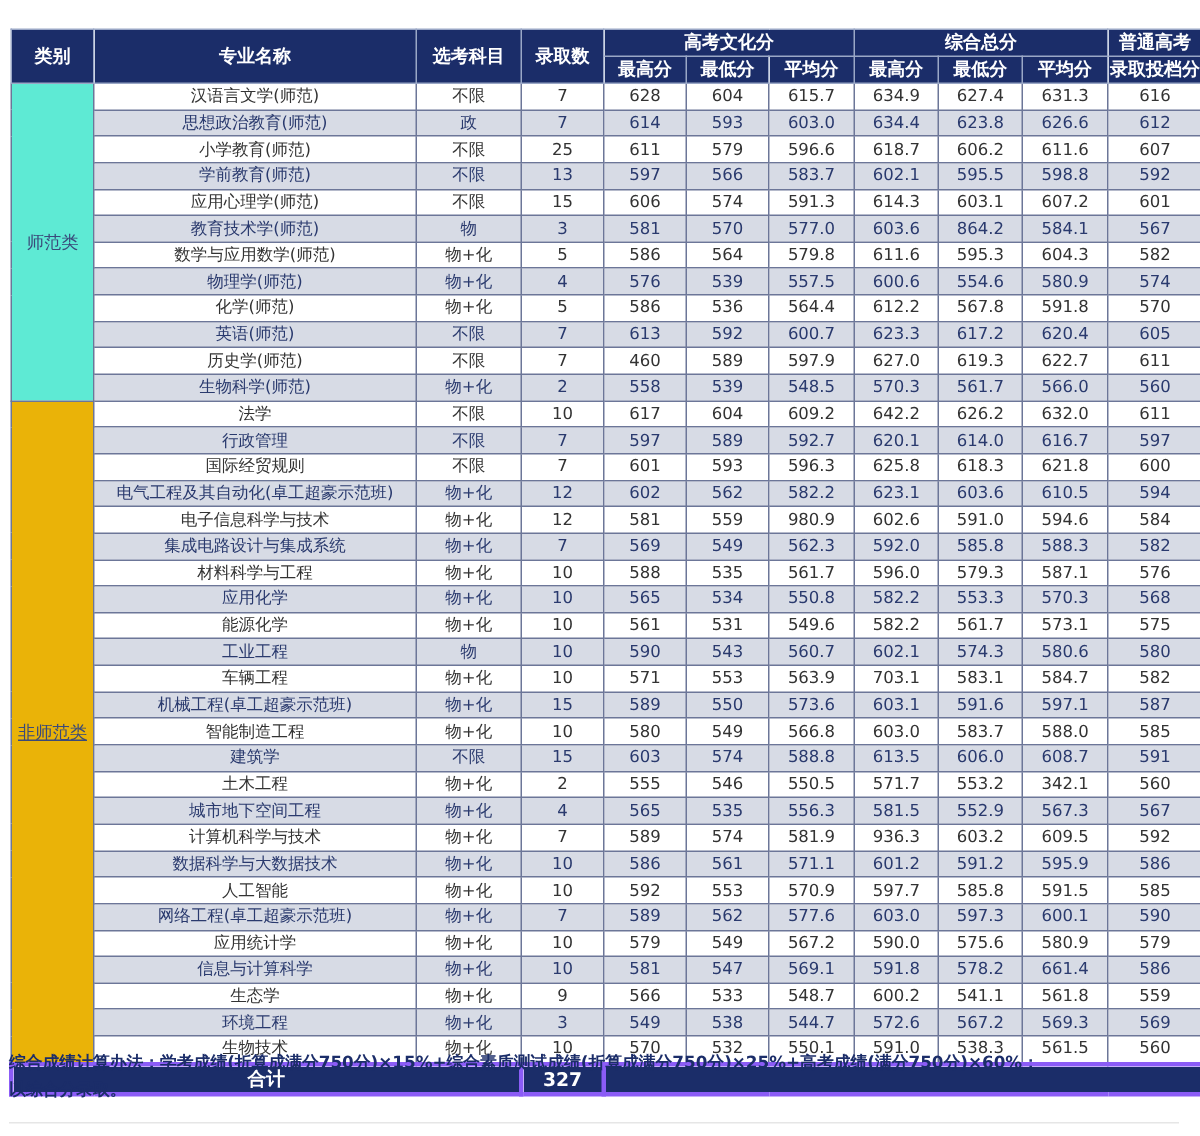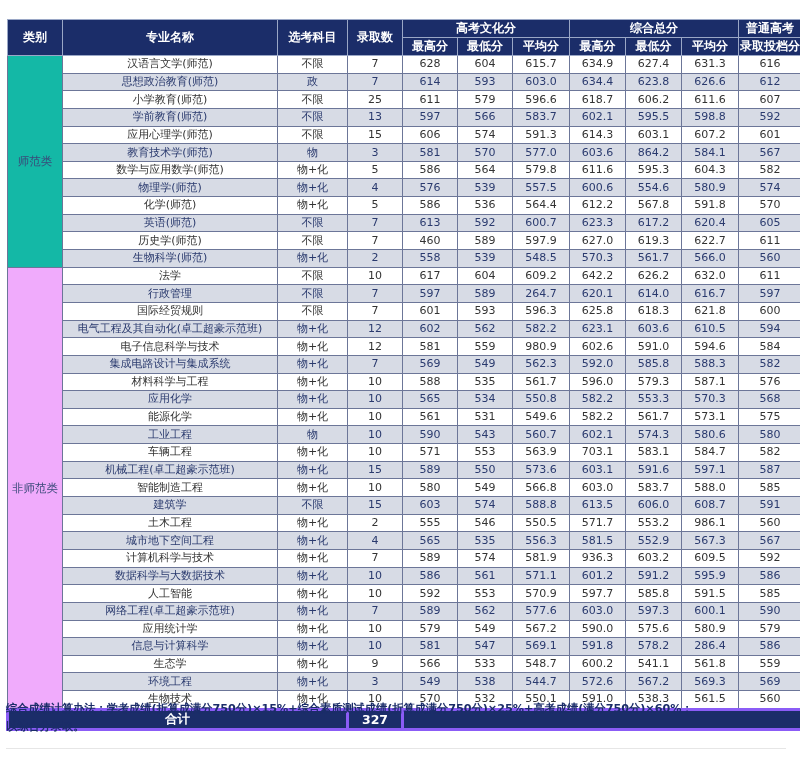--- a/index.html
+++ b/index.html
@@ -8,22 +8,22 @@
   table { border-collapse: collapse; table-layout: fixed; width: 790px; }
   th, td { padding: 0; text-align: center; overflow: hidden; white-space: nowrap; }
   thead th { background: #1b2d69; color: #ffffff; font-weight: bold; border: 1px solid #9aa7c6; font-size: 12px; }
   thead tr.h1 th { height: 17px; }
   thead tr.h2 th { height: 17px; font-family: Liberation Mono, monospace; }
   th.tall { height: 35px; }
   tbody td { height: 16.65px; font-size: 11px; color: #333; border: 1px solid #6c7698; line-height: 16px; }
   tbody tr.even td.cell { background: #d7dbe5; color: #2a3a6e; }
   tbody tr.odd td.cell { background: #ffffff; }
   td.cat { font-size: 11.5px; color: #3a4a7a; }
-  td.cat-shifan { background: #14b8a6; }
-  td.cat-fei { background: #f0abfc; }
+  td.cat-shifan { background: #5eead4; }
+  td.cat-fei { background: #eab308; text-decoration: underline; }
   tfoot td { background: #1b2d69; color: #ffffff; font-weight: bold; font-size: 12.5px; height: 17px; border: 3px solid #8b5cf6; }
   .note { position: absolute; left: 6px; top: 700px; width: 790px; font-size: 11.2px; font-weight: bold; color: #1b2d69; line-height: 18px; }
   .divider { position:absolute; left:6px; top:748px; width:780px; height:1px; background:#e6e6e6; }
 </style>
 </head>
 <body>
 
 <div class="wrap">
   <table>
     <colgroup>
@@ -217,21 +217,21 @@
           <td class="cell">626.2</td>
           <td class="cell">632.0</td>
           <td class="cell">611</td>
         </tr>
         <tr class="even">
           <td class="cell">行政管理</td>
           <td class="cell">不限</td>
           <td class="cell">7</td>
           <td class="cell">597</td>
           <td class="cell">589</td>
-          <td class="cell">264.7</td>
+          <td class="cell">592.7</td>
           <td class="cell">620.1</td>
           <td class="cell">614.0</td>
           <td class="cell">616.7</td>
           <td class="cell">597</td>
         </tr>
         <tr class="odd">
           <td class="cell">国际经贸规则</td>
           <td class="cell">不限</td>
           <td class="cell">7</td>
           <td class="cell">601</td>
@@ -376,21 +376,21 @@
         </tr>
         <tr class="odd">
           <td class="cell">土木工程</td>
           <td class="cell">物+化</td>
           <td class="cell">2</td>
           <td class="cell">555</td>
           <td class="cell">546</td>
           <td class="cell">550.5</td>
           <td class="cell">571.7</td>
           <td class="cell">553.2</td>
-          <td class="cell">986.1</td>
+          <td class="cell">342.1</td>
           <td class="cell">560</td>
         </tr>
         <tr class="even">
           <td class="cell">城市地下空间工程</td>
           <td class="cell">物+化</td>
           <td class="cell">4</td>
           <td class="cell">565</td>
           <td class="cell">535</td>
           <td class="cell">556.3</td>
           <td class="cell">581.5</td>
@@ -460,21 +460,21 @@
         </tr>
         <tr class="even">
           <td class="cell">信息与计算科学</td>
           <td class="cell">物+化</td>
           <td class="cell">10</td>
           <td class="cell">581</td>
           <td class="cell">547</td>
           <td class="cell">569.1</td>
           <td class="cell">591.8</td>
           <td class="cell">578.2</td>
-          <td class="cell">286.4</td>
+          <td class="cell">661.4</td>
           <td class="cell">586</td>
         </tr>
         <tr class="odd">
           <td class="cell">生态学</td>
           <td class="cell">物+化</td>
           <td class="cell">9</td>
           <td class="cell">566</td>
           <td class="cell">533</td>
           <td class="cell">548.7</td>
           <td class="cell">600.2</td>

